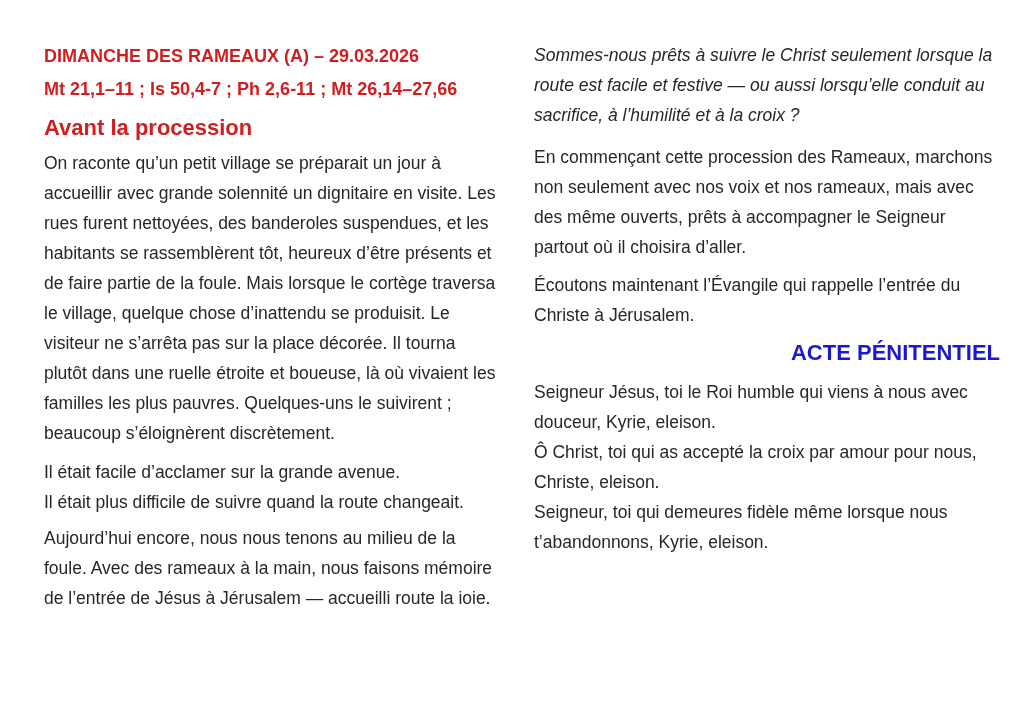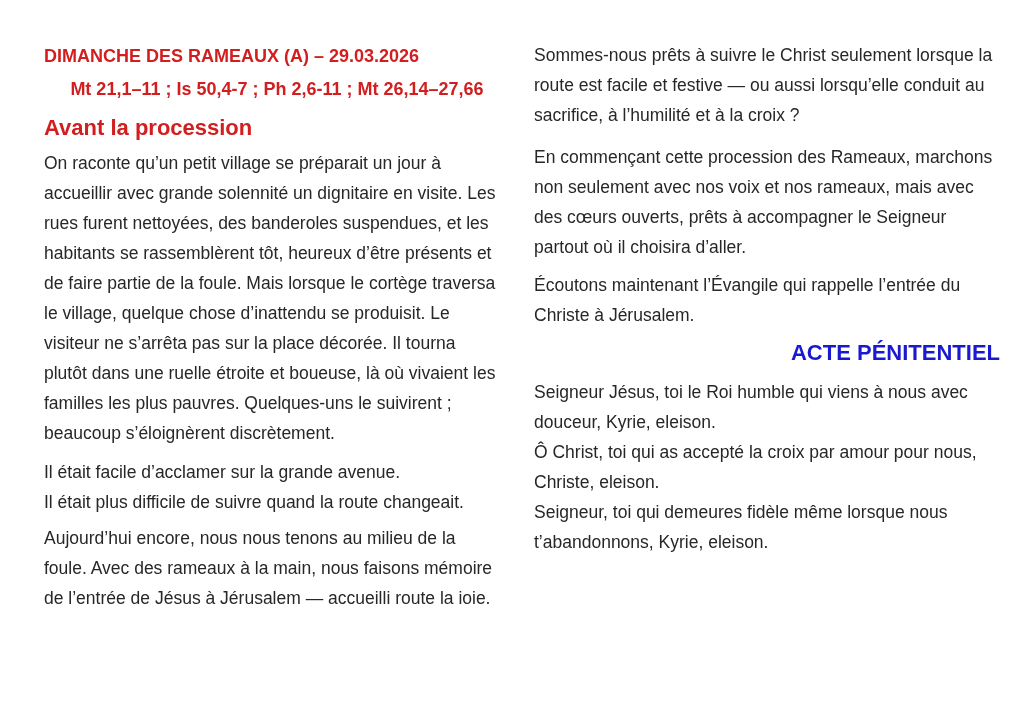--- a/index.html
+++ b/index.html
@@ -25,21 +25,21 @@
 
   .doc-title,
   .doc-readings {
     margin: 0;
     font-size: 18px;
     line-height: 33px;
     font-weight: bold;
     color: var(--heading-red, #d21e1e);
     white-space: pre-line;
   }
-  .doc-readings { margin-bottom: 7px; text-align: center; }
+  .doc-readings { margin-bottom: 7px; }
 
   .subhead {
     margin: 0 0 5px 0;
     font-size: 22px;
     line-height: 30px;
     font-weight: bold;
     color: var(--heading-red, #d21e1e);
     white-space: pre-line;
   }
   .subhead-blue {
@@ -53,21 +53,21 @@
     font-size: 17.5px;
     line-height: 30px;
     color: var(--body-text, #272727);
     white-space: pre-line;
   }
   
   .col-left  p.body.p0 { margin-bottom: 9px; }
   .col-left  p.body.p1 { margin-bottom: 6px; }
   .col-left  p.body.p2 { margin-bottom: 0; }
   .col-right p.body.p0 { margin-bottom: 10px; }
-  .col-right p.body.p1 { margin-bottom: 12px; }
+  .col-right p.body.p1 { margin-bottom: 12px; font-style: italic; }
   .col-right p.body.p2 { margin-bottom: 8px; }
   .col-right p.body.p3 { margin-bottom: 8px; }
   .col-right p.body.kyrie { margin-bottom: 0; }
 
   .page-number {
     position: absolute;
     top: 641px;
     right: 46px;
     font-size: 13.5px;
     line-height: 16px;
@@ -100,21 +100,21 @@
 de l’entrée de Jésus à Jérusalem — accueilli route la joie,
 proclamé roi, entouré d’espérance et d’attentes. Mais cette</p>
   </div>
 
   <div class="col col-right">
     <p class="body p1">Sommes-nous prêts à suivre le Christ seulement lorsque la
 route est facile et festive — ou aussi lorsqu’elle conduit au
 sacrifice, à l’humilité et à la croix ?</p>
     <p class="body p2">En commençant cette procession des Rameaux, marchons
 non seulement avec nos voix et nos rameaux, mais avec
-des cœurs ouverts, prêts à accompagner le Seigneur
+des même ouverts, prêts à accompagner le Seigneur
 partout où il choisira d’aller.</p>
     <p class="body p3">Écoutons maintenant l’Évangile qui rappelle l’entrée du
 Christe à Jérusalem.</p>
     <h3 class="subhead subhead-blue">ACTE PÉNITENTIEL</h3>
     <p class="body kyrie">Seigneur Jésus, toi le Roi humble qui viens à nous avec
 douceur, Kyrie, eleison.
 Ô Christ, toi qui as accepté la croix par amour pour nous,
 Christe, eleison.
 Seigneur, toi qui demeures fidèle même lorsque nous
 t’abandonnons, Kyrie, eleison.</p>

